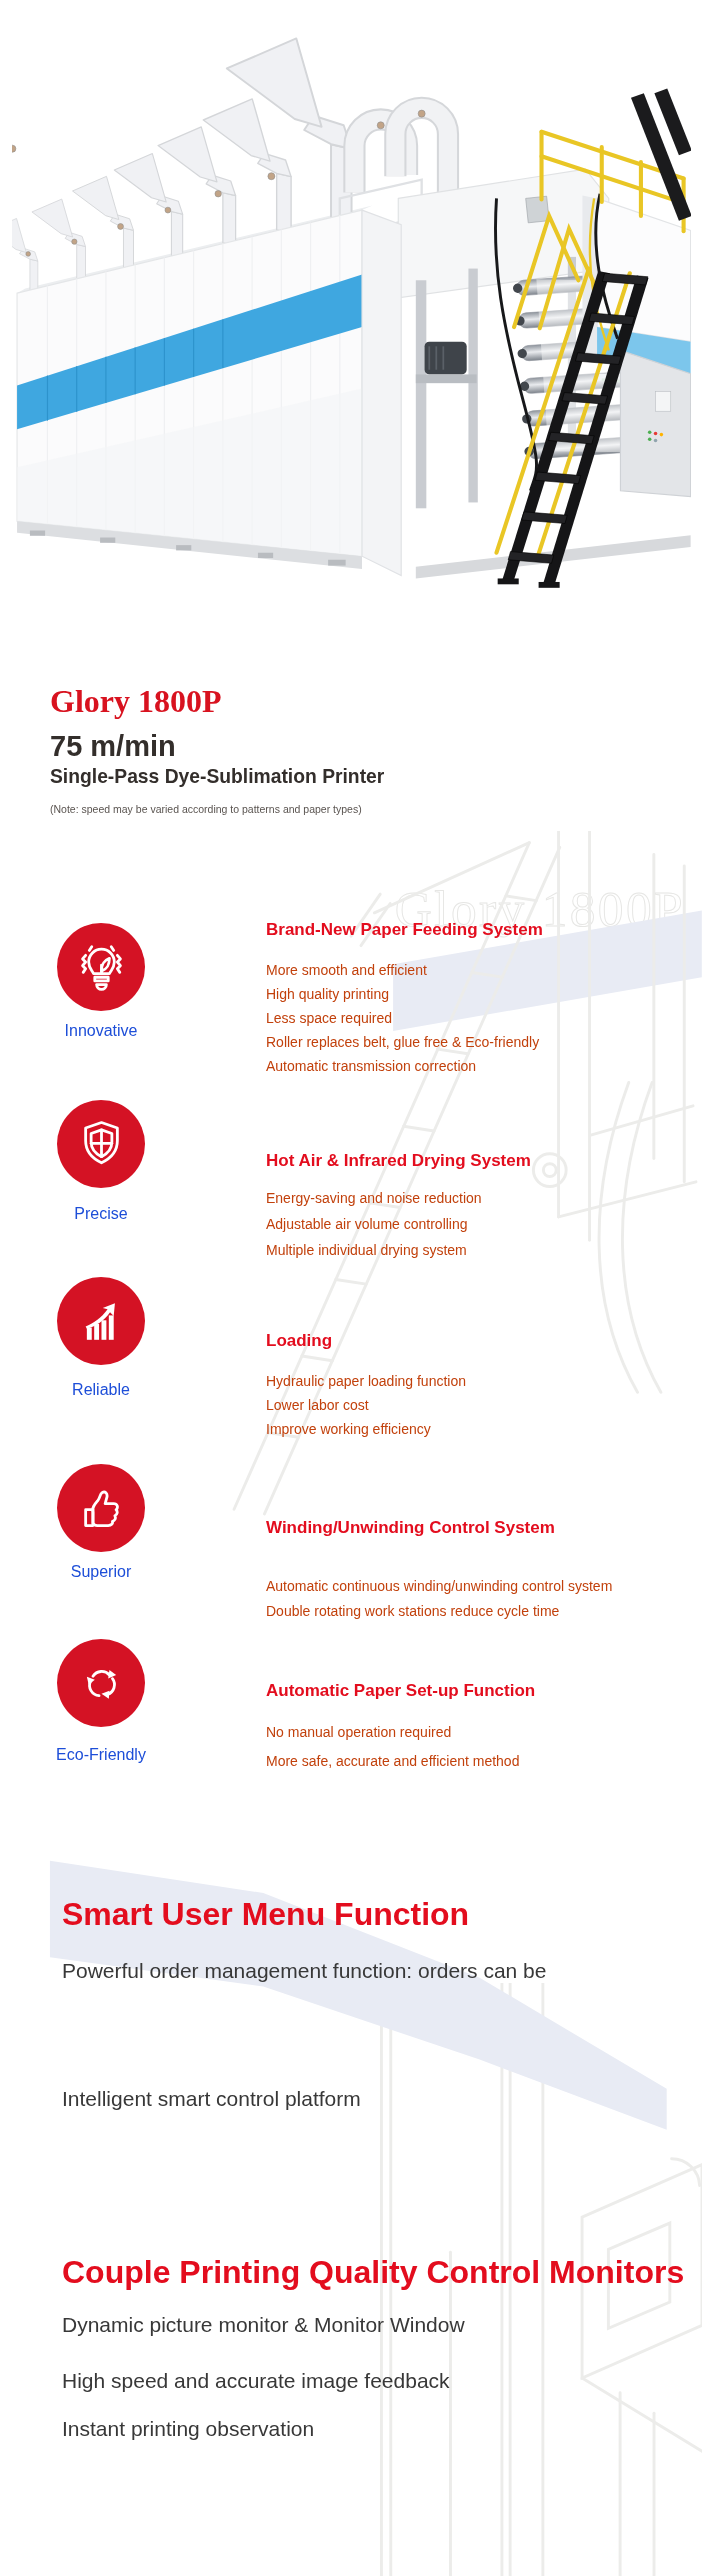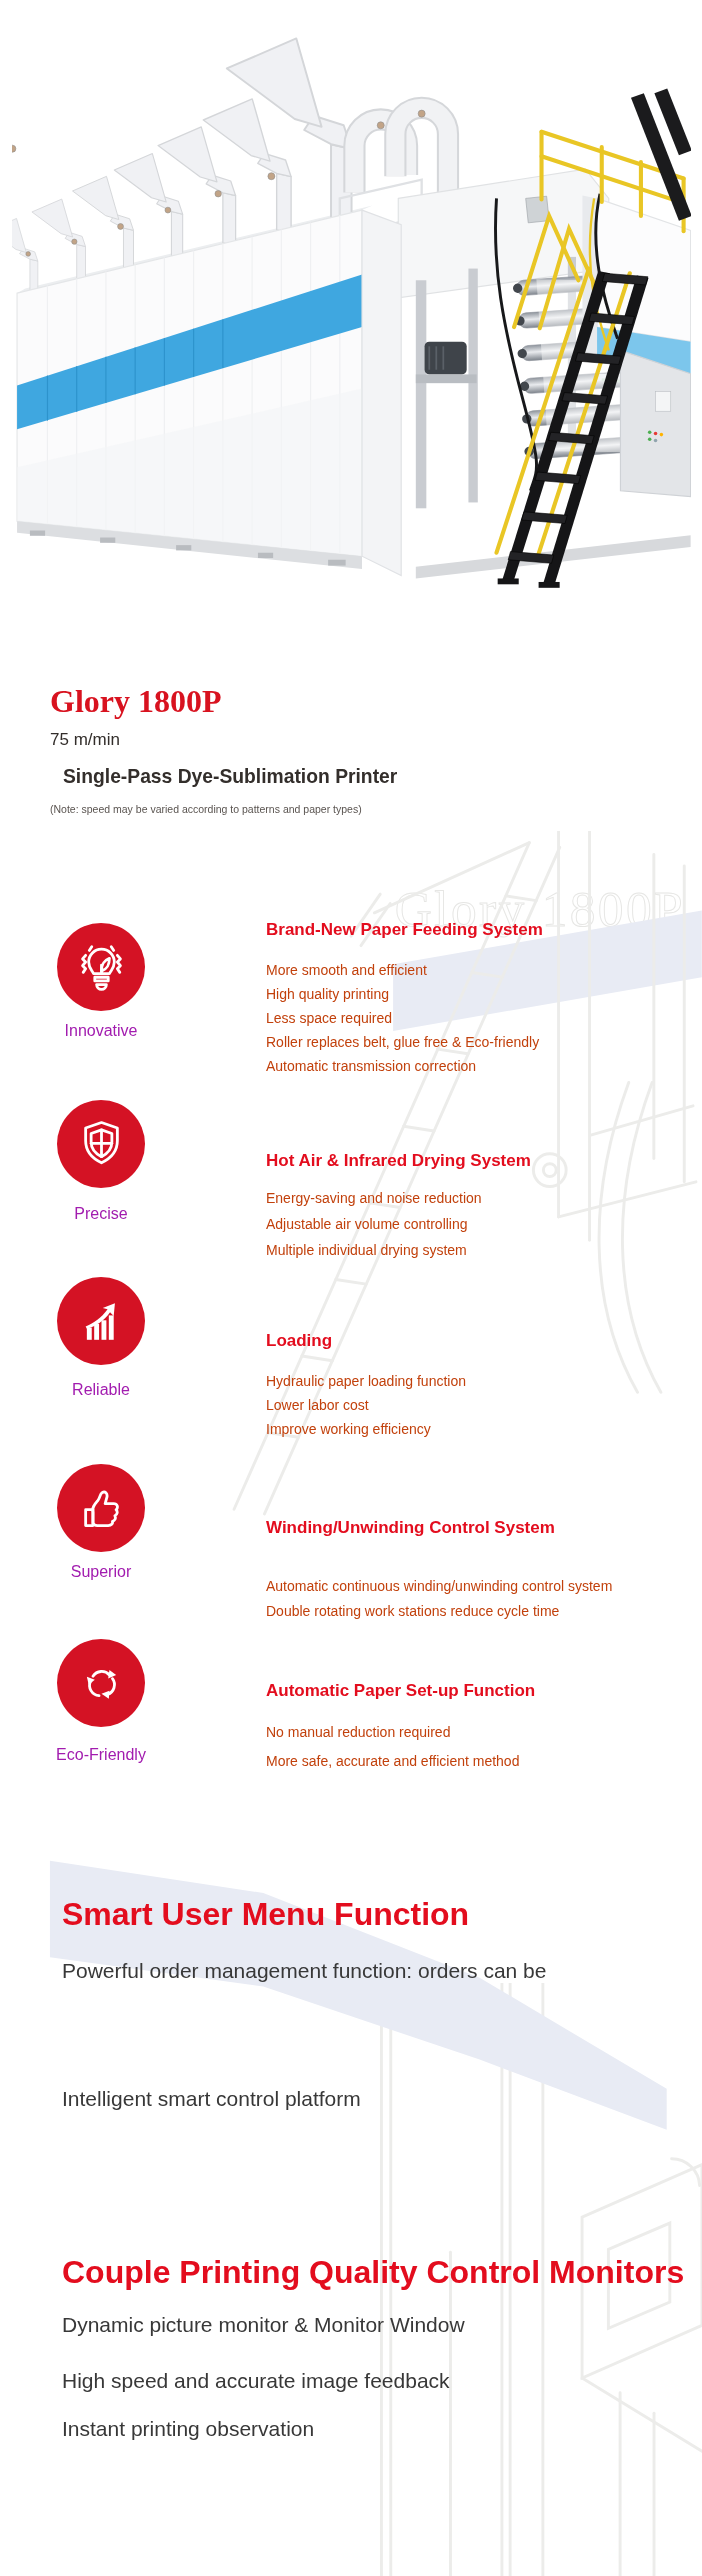--- a/index.html
+++ b/index.html
@@ -5,38 +5,38 @@
   html,body{margin:0;padding:0;background:#fff;}
   .page{position:relative;width:702px;height:2576px;background:#ffffff;overflow:hidden;
         font-family:"Liberation Sans",sans-serif;color:#3b3b3b;}
 
   
   .machine{position:absolute;left:11.7px;top:23.4px;width:679px;height:573px;z-index:1;}
 
   
   .title{position:absolute;left:50px;top:662px;font-family:"Liberation Serif",serif;
          font-weight:bold;font-size:32px;color:#d8121f;z-index:2;}
-  .speed{position:absolute;left:50px;top:730px;font-size:17px;font-weight:normal;color:#332e2b;z-index:2;}
-  .ptype{position:absolute;left:50px;top:766px;font-size:19.3px;font-weight:bold;color:#332e2b;z-index:2;margin-left:13px;}
+  .speed{position:absolute;left:50px;top:730px;font-size:29px;font-weight:bold;color:#332e2b;z-index:2;}
+  .ptype{position:absolute;left:50px;top:766px;font-size:19.3px;font-weight:bold;color:#332e2b;z-index:2;}
   .note{position:absolute;left:50px;top:803px;font-size:10.5px;color:#5a5450;z-index:2;}
 
   
   .wm1{position:absolute;left:0;top:831px;width:702px;height:725px;z-index:0;}
   .wm2{position:absolute;left:0;top:1983px;width:702px;height:593px;z-index:0;}
   .swoosh{position:absolute;left:0;top:1855px;width:702px;height:304px;z-index:0;}
   .wm-text{font-family:"Liberation Serif",serif;font-size:88px;letter-spacing:4px;
            fill:none;stroke:#e6e6e4;stroke-width:1.6px;}
 
   
   .feat{position:absolute;left:0;width:702px;height:152px;z-index:2;}
   .f1{top:923px}.f2{top:1100px}.f3{top:1277px}.f4{top:1464px}.f5{top:1639px}
   .f-circle{position:absolute;left:57px;top:0;width:88px;height:88px;border-radius:50%;
             background:#d41224;display:flex;align-items:center;justify-content:center;}
   .f-circle svg{width:61px;height:61px;}
-  .f-label{position:absolute;left:0;width:202px;text-align:center;font-size:16px;color:#a21caf;}
+  .f-label{position:absolute;left:0;width:202px;text-align:center;font-size:16px;color:#1d4ed8;}
   .f1 .f-label{top:99px}.f2 .f-label{top:105px}.f3 .f-label{top:104px}.f4 .f-label{top:99px}.f5 .f-label{top:107px}
   .f-head{position:absolute;left:266px;font-size:17px;font-weight:bold;color:#e30d1e;white-space:nowrap;}
   .f1 .f-head{top:-2.9px}.f2 .f-head{top:51px}.f3 .f-head{top:54px}.f4 .f-head{top:54px}.f5 .f-head{top:42px}
   .f-items{position:absolute;left:266px;font-size:14px;color:#c2410c;}
   .f1 .f-items{top:35px}.f2 .f-items{top:85px}.f3 .f-items{top:92px}.f4 .f-items{top:110px}.f5 .f-items{top:79px}
   .f-items div{white-space:nowrap;}
   .f1 .f-items div{line-height:24px}.f2 .f-items div{line-height:26px}
   .f3 .f-items div{line-height:24px}.f4 .f-items div{line-height:25px}.f5 .f-items div{line-height:29px}
 
   
@@ -415,21 +415,21 @@
         <g class="icon-fill">
           <polygon points="63,28 74,36 61,42"></polygon>
           <polygon points="63,62 62,75 50,67"></polygon>
           <polygon points="29,52 26,39 39,44"></polygon>
         </g>
       </svg>
     </div>
     <div class="f-label">Eco-Friendly</div>
     <div class="f-head">Automatic Paper Set-up Function</div>
     <div class="f-items">
-      <div>No manual reduction required</div>
+      <div>No manual operation required</div>
       <div>More safe, accurate and efficient method</div>
     </div>
   </div>
 
   <div class="sec sec1">
     <div class="sec-head">Smart User Menu Function</div>
     <div class="line s1-l0">Powerful order management function: orders can be</div>
     <div class="line s1-l3">Intelligent smart control platform</div>
   </div>
 

